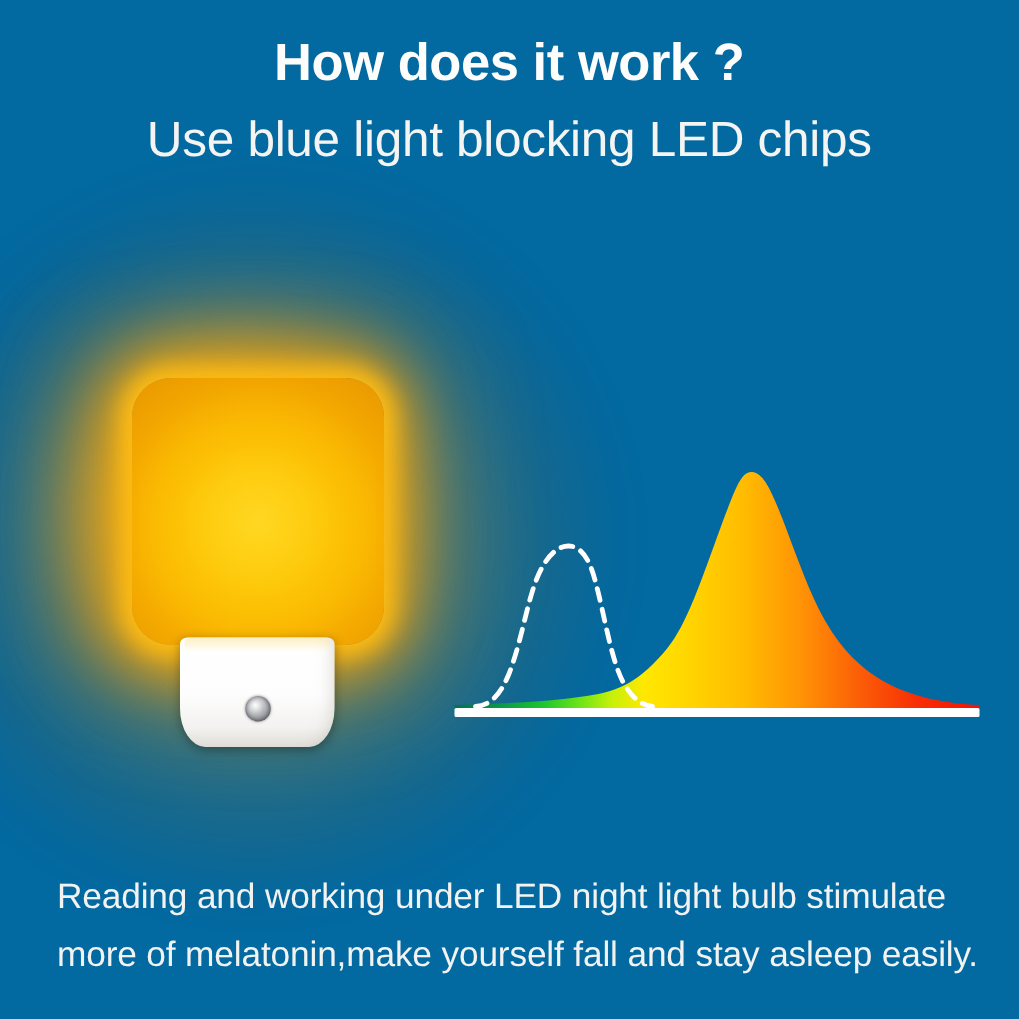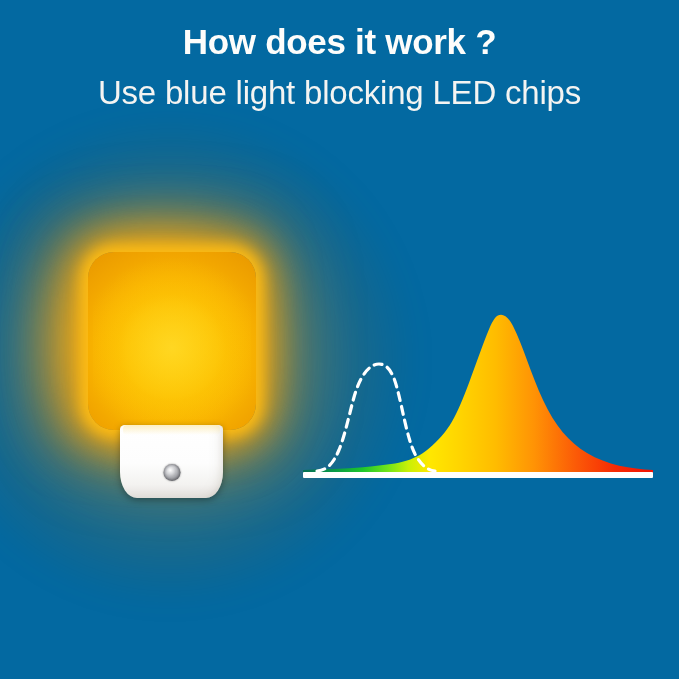--- a/index.html
+++ b/index.html
@@ -235,14 +235,18 @@
            C 52,148 56,122 62,106
            C 68,90 76,82 84,82
            C 92,82 98,90 102,106
            C 108,128 112,156 120,172
            C 126,183 132,188 140,189"></path>
 
       <rect x="8" y="190" width="350" height="6" rx="1" fill="#ffffff"></rect>
     </svg>
   </div>
 
+  <div class="caption">
+    <span class="ln">Reading and working under LED night light bulb stimulate</span>
+    <span class="ln">more of melatonin,make yourself fall and stay asleep easily.</span>
+  </div>
 
 </div>
 
 </body></html>

